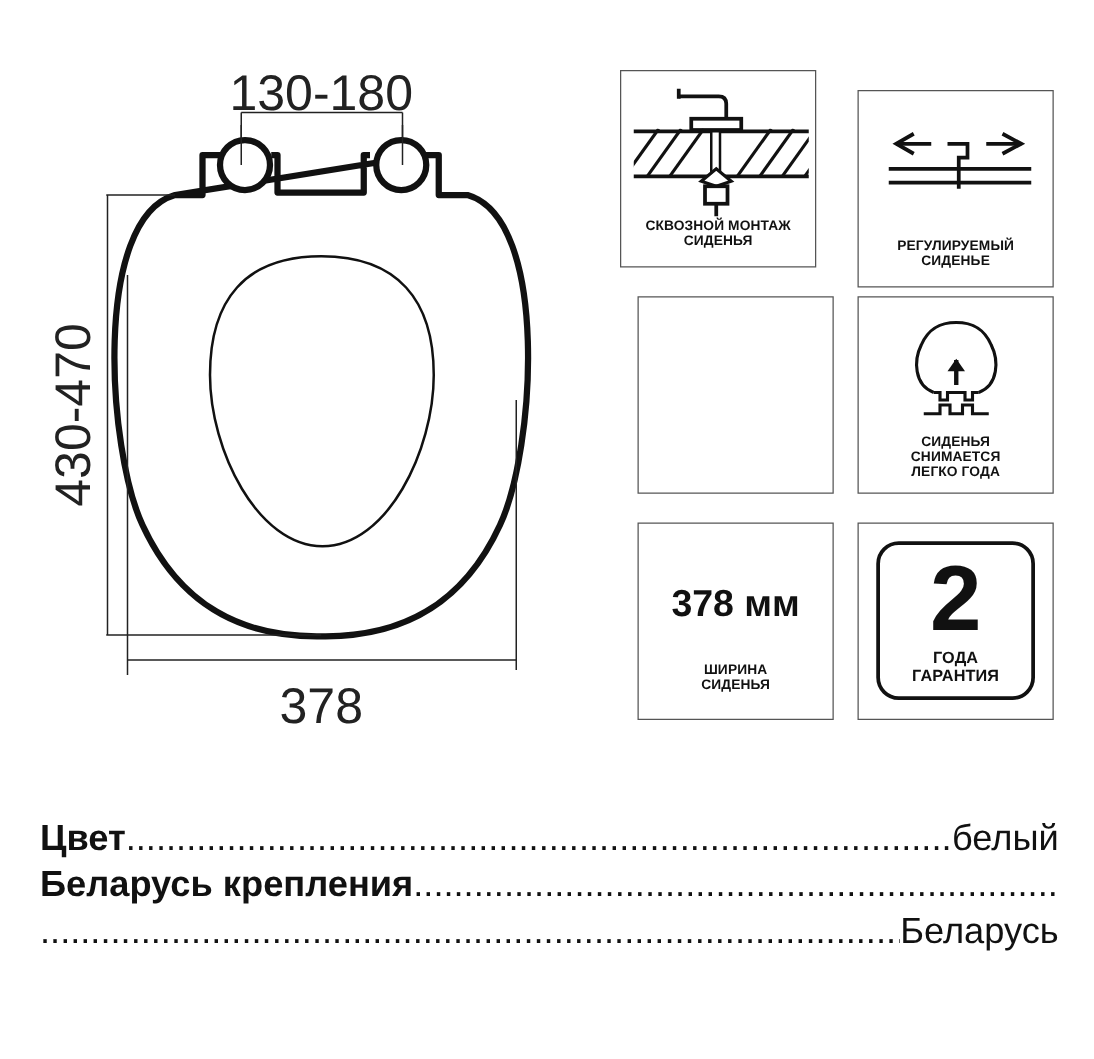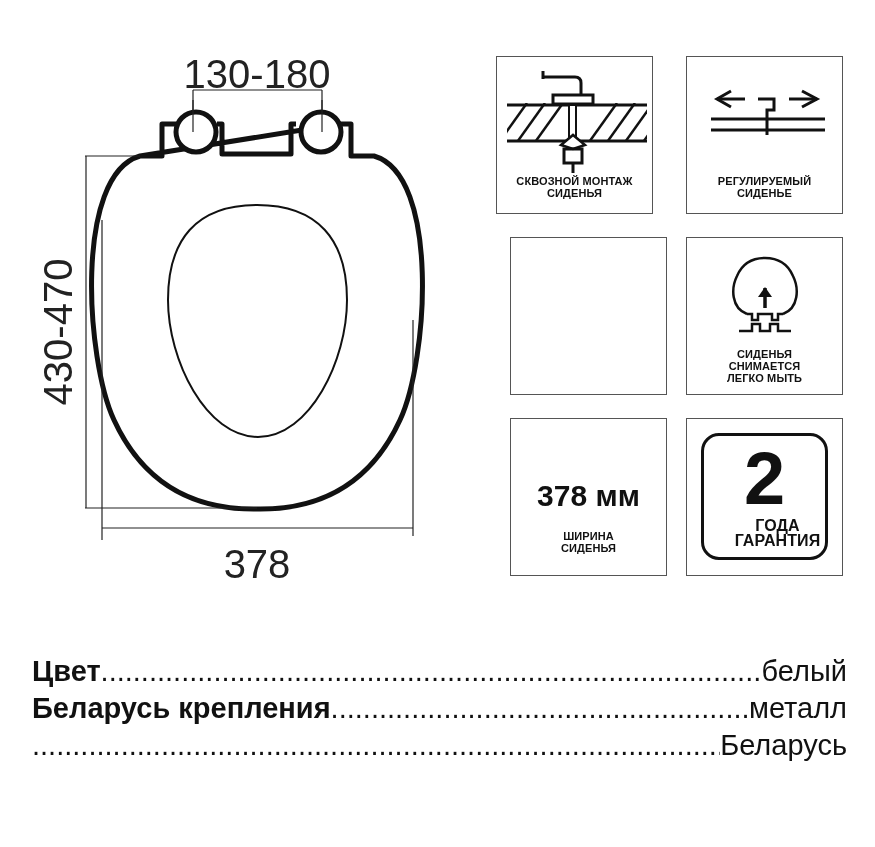--- a/index.html
+++ b/index.html
@@ -91,21 +91,21 @@
     <path d="M 64 88 L 76 78 L 88 88 L 76 92 Z" fill="#fff" stroke="#111" stroke-width="2.5"></path>
     <rect x="67" y="92" width="18" height="14" fill="none" stroke="#111" stroke-width="3"></rect>
     <line x1="76" y1="106" x2="76" y2="116" stroke="#111" stroke-width="3"></line>
   </svg>
   <div class="tile-label" style="top:118px;">
     <div>СКВОЗНОЙ МОНТАЖ</div>
     <div>СИДЕНЬЯ</div>
   </div>
 </div>
 
-<div class="tile" style="left:686px; top:56px;padding-left:12px;">
+<div class="tile" style="left:686px; top:72px;padding-left:12px;">
   <svg width="157" height="158" viewBox="0 0 157 158">
     <path d="M 44 34 L 30 42 L 44 50" fill="none" stroke="#111" stroke-width="3"></path>
     <line x1="30" y1="42" x2="58" y2="42" stroke="#111" stroke-width="3"></line>
     <path d="M 115 34 L 130 42 L 115 50" fill="none" stroke="#111" stroke-width="3"></path>
     <line x1="102" y1="42" x2="130" y2="42" stroke="#111" stroke-width="3"></line>
     <path d="M 71 42 L 87 42 L 87 53 L 80 53 L 80 78" fill="none" stroke="#111" stroke-width="3"></path>
     <line x1="24" y1="62" x2="138" y2="62" stroke="#111" stroke-width="3"></line>
     <line x1="24" y1="73" x2="138" y2="73" stroke="#111" stroke-width="3"></line>
   </svg>
   <div class="tile-label" style="top:118px;">
@@ -120,50 +120,49 @@
   <svg width="157" height="158" viewBox="0 0 157 158">
     <path d="M 60 76 C 44 70 44 50 50 38 C 56 24 66 20 78 20 C 90 20 100 24 106 38 C 112 50 112 70 96 76" fill="none" stroke="#111" stroke-width="2.5"></path>
     <path d="M 60 76 L 65 76 L 65 82 L 71 82 L 71 76 L 85 76 L 85 82 L 91 82 L 91 76 L 96 76" fill="none" stroke="#111" stroke-width="2.5"></path>
     <path d="M 52 93 L 65 93 L 65 86 L 73 86 L 73 93 L 83 93 L 83 86 L 91 86 L 91 93 L 104 93" fill="none" stroke="#111" stroke-width="2.5"></path>
     <line x1="78" y1="50" x2="78" y2="70" stroke="#111" stroke-width="3.5"></line>
     <path d="M 71 59 L 78 49 L 85 59 Z" fill="#111"></path>
   </svg>
   <div class="tile-label" style="top:110px;">
     <div>СИДЕНЬЯ</div>
     <div>СНИМАЕТСЯ</div>
-    <div>ЛЕГКО МЫТЬ</div>
+    <div>ЛЕГКО ГОДА</div>
   </div>
 </div>
 
 <div class="tile" style="left:510px; top:418px;">
-  <div class="big-value" style="top:48px;margin-top:12px;">378 мм</div>
+  <div class="big-value" style="top:48px;">378 мм</div>
   <div class="tile-label" style="top:111px;">
     <div>ШИРИНА</div>
     <div>СИДЕНЬЯ</div>
   </div>
 </div>
 
 <div class="tile" style="left:686px; top:418px;">
   <div class="warranty-box">
     <div class="warranty-num">2</div>
-    <div class="tile-label" style="top:82px; font-size:16px; line-height:15px;margin-left:13px;">
+    <div class="tile-label" style="top:82px; font-size:13px; line-height:15px;">
       <div>ГОДА</div>
       <div>ГАРАНТИЯ</div>
     </div>
   </div>
 </div>
 
 <div class="spec-list">
   <div class="spec-row">
     <span class="spec-key">Цвет</span>
     <span class="spec-dots"></span>
     <span class="spec-val">белый</span>
   </div>
   <div class="spec-row">
     <span class="spec-key">Беларусь крепления</span>
     <span class="spec-dots"></span>
-    <span class="spec-val">металл</span>
   </div>
   <div class="spec-row">
     <span class="spec-dots"></span>
     <span class="spec-val">Беларусь</span>
   </div>
 </div>
 
 </body></html>

